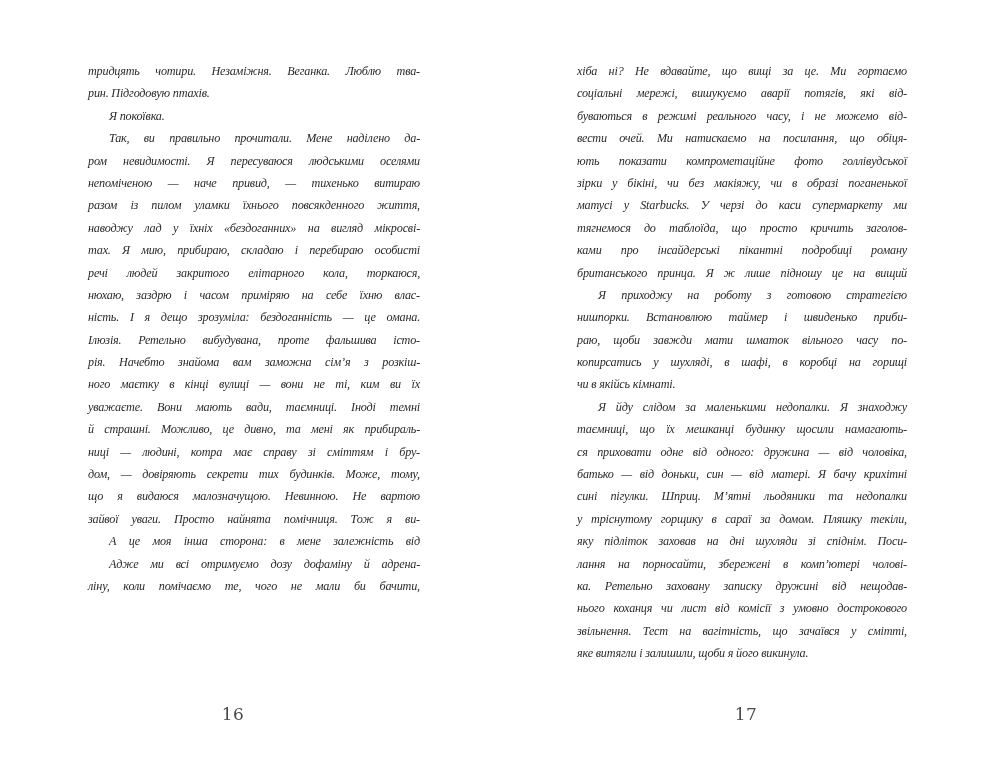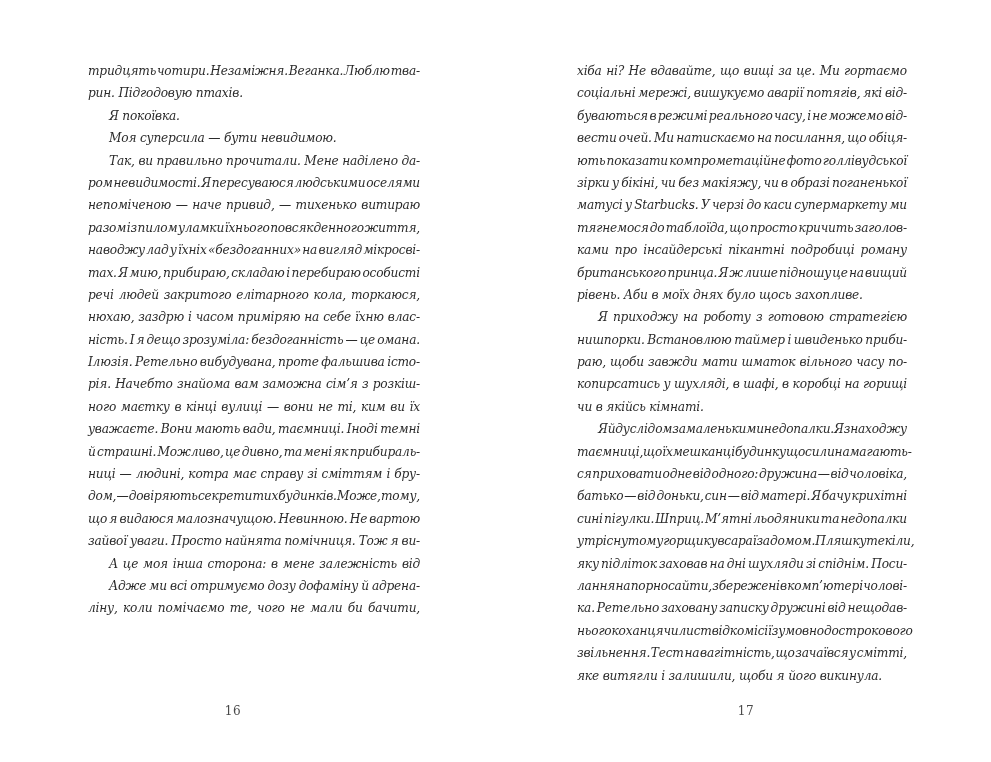--- a/index.html
+++ b/index.html
@@ -24,41 +24,42 @@
   }
   .page.left  { left: 0; }
   .page.right { left: 496px; }
   .text-column {
     position: absolute;
     top: 60px;
     font-style: italic;
     font-size: 12.2px;
     letter-spacing: -0.2px;
     color: #2b2b2b;
+    font-family: Liberation Serif, serif;
   }
   .page.left  .text-column { left: 88px;  width: 332px; }
   .page.right .text-column { left: 81px;  width: 330px; }
   .line {
     height: 22.4px;
     line-height: 22.4px;
     white-space: nowrap;
     overflow: visible;
   }
   .line.just {
     display: flex;
     justify-content: space-between;
   }
   .line.indent { padding-left: 21px; }
   .page-number {
     position: absolute;
     top: 704px;
     width: 60px;
     text-align: center;
     font-style: normal;
-    font-size: 12px;
+    font-size: 17px;
     letter-spacing: 0.5px;
     color: #4a4a4a;
   }
   .page.left  .page-number { left: 203px; }
   .page.right .page-number { left: 220px; }
 </style>
 </head>
 <body>
 
 <div class="spread">
@@ -67,21 +68,20 @@
         <div class="line just">
           <span>тридцять</span>
           <span>чотири.</span>
           <span>Незаміжня.</span>
           <span>Веганка.</span>
           <span>Люблю</span>
           <span>тва-</span>
         </div>
         <div class="line">рин. Підгодовую птахів.</div>
         <div class="line indent">Я покоївка.</div>
-        <div class="line indent">Моя суперсила — бути невидимою.</div>
         <div class="line indent just">
           <span>Так,</span>
           <span>ви</span>
           <span>правильно</span>
           <span>прочитали.</span>
           <span>Мене</span>
           <span>наділено</span>
           <span>да-</span>
         </div>
         <div class="line just">
@@ -383,21 +383,20 @@
           <span>британського</span>
           <span>принца.</span>
           <span>Я</span>
           <span>ж</span>
           <span>лише</span>
           <span>підношу</span>
           <span>це</span>
           <span>на</span>
           <span>вищий</span>
         </div>
-        <div class="line">рівень. Аби в моїх днях було щось захопливе.</div>
         <div class="line indent just">
           <span>Я</span>
           <span>приходжу</span>
           <span>на</span>
           <span>роботу</span>
           <span>з</span>
           <span>готовою</span>
           <span>стратегією</span>
         </div>
         <div class="line just">

